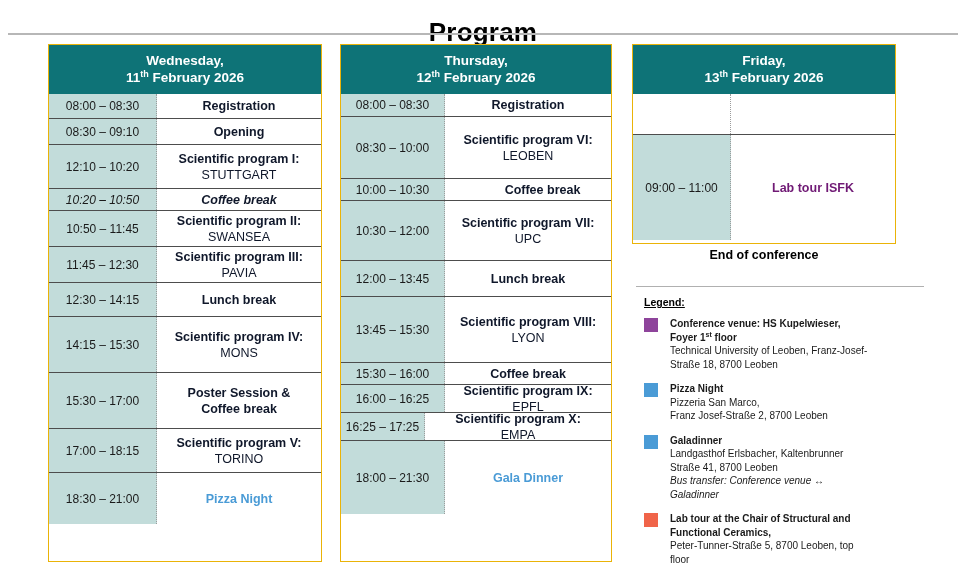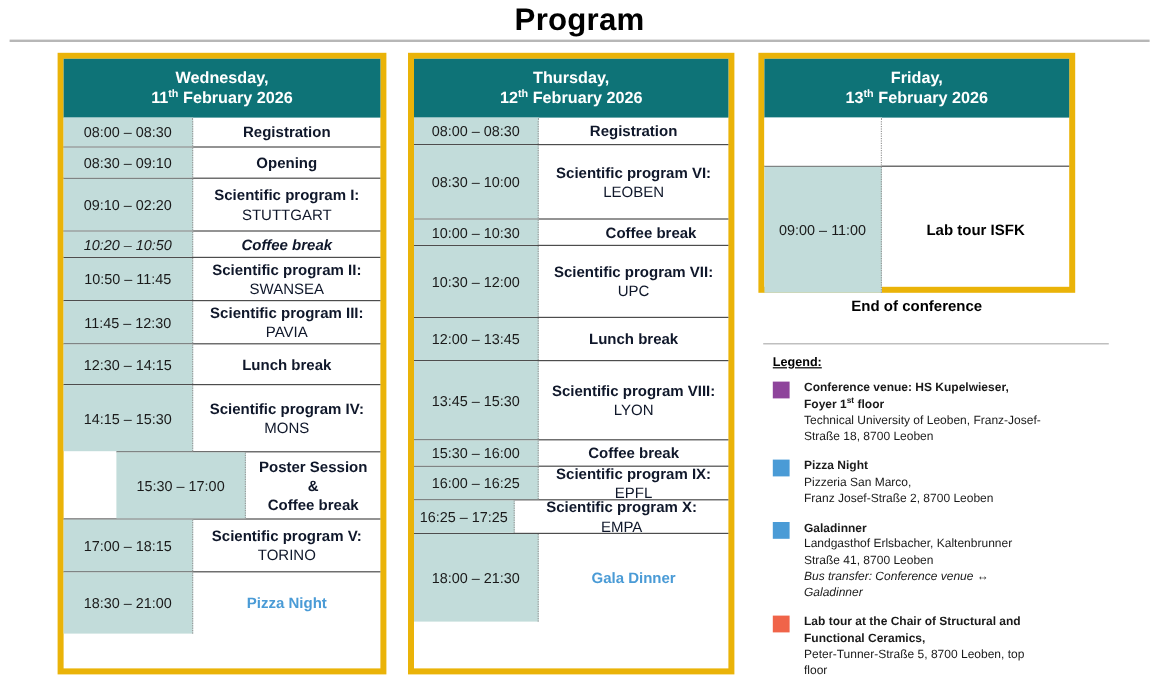--- a/index.html
+++ b/index.html
@@ -12,21 +12,21 @@
     background: #ffffff;
     font-family: "Liberation Sans", sans-serif;
     overflow: hidden;
     position: relative;
   }
 
   
   #page-title-wrap {
     position: absolute;
     left: 0;
-    top: 0;
+    top: 16px;
     width: 966px;
     height: 36px;
   }
   #page-title {
     text-align: center;
     font-size: 26px;
     font-weight: bold;
     color: #000000;
     line-height: 32px;
     letter-spacing: 0.2px;
@@ -36,21 +36,21 @@
     left: 8px;
     top: 33px;
     width: 950px;
     height: 2px;
     background: #b7b7b7;
   }
 
   
   .day-table {
     position: absolute;
-    border: 5px solid #eab308;
+    border: 1px solid #eab308;
     box-sizing: border-box;
     background: #ffffff;
   }
   .day-header {
     background: #0e7377;
     color: #ffffff;
     text-align: center;
     font-weight: bold;
     font-size: 13.5px;
     line-height: 17px;
@@ -96,21 +96,21 @@
     font-size: 12.5px;
     line-height: 16px;
   }
   .ev-sub {
     font-size: 12.5px;
     line-height: 16px;
     font-weight: normal;
   }
   .c-purple { color: #0f172a; }
   .c-blue   { color: #4a9bd6; }
-  .c-orange { color: #000000; }
+  .c-orange { color: #701a75; }
 
   
   #end-of-conf {
     position: absolute;
     text-align: center;
     font-weight: bold;
     font-size: 12.5px;
     color: #000000;
   }
 
@@ -174,21 +174,21 @@
           <div class="ev-main c-purple">Registration</div>
         </div>
       </div>
       <div class="row" style="height: 26px;">
         <div class="cell-time" style="width: 108px;">08:30 – 09:10</div>
         <div class="cell-body">
           <div class="ev-main c-purple">Opening</div>
         </div>
       </div>
       <div class="row" style="height: 44px;">
-        <div class="cell-time" style="width: 108px;">09:10 – 02:20</div>
+        <div class="cell-time" style="width: 108px;">12:10 – 10:20</div>
         <div class="cell-body">
           <div class="ev-main c-purple">Scientific program I:</div>
           <div class="ev-sub c-purple">STUTTGART</div>
         </div>
       </div>
       <div class="row" style="height: 22px; font-style: italic;">
         <div class="cell-time" style="width: 108px;">10:20 – 10:50</div>
         <div class="cell-body">
           <div class="ev-main c-purple">Coffee break</div>
         </div>
@@ -213,21 +213,21 @@
           <div class="ev-main c-purple">Lunch break</div>
         </div>
       </div>
       <div class="row" style="height: 56px;">
         <div class="cell-time" style="width: 108px;">14:15 – 15:30</div>
         <div class="cell-body">
           <div class="ev-main c-purple">Scientific program IV:</div>
           <div class="ev-sub c-purple">MONS</div>
         </div>
       </div>
-      <div class="row" style="height: 56px; margin-left: 44px;">
+      <div class="row" style="height: 56px;">
         <div class="cell-time" style="width: 108px;">15:30 – 17:00</div>
         <div class="cell-body">
           <div class="ev-main c-purple">Poster Session &amp;</div>
           <div class="ev-main c-purple">Coffee break</div>
         </div>
       </div>
       <div class="row" style="height: 44px;">
         <div class="cell-time" style="width: 108px;">17:00 – 18:15</div>
         <div class="cell-body">
           <div class="ev-main c-purple">Scientific program V:</div>

